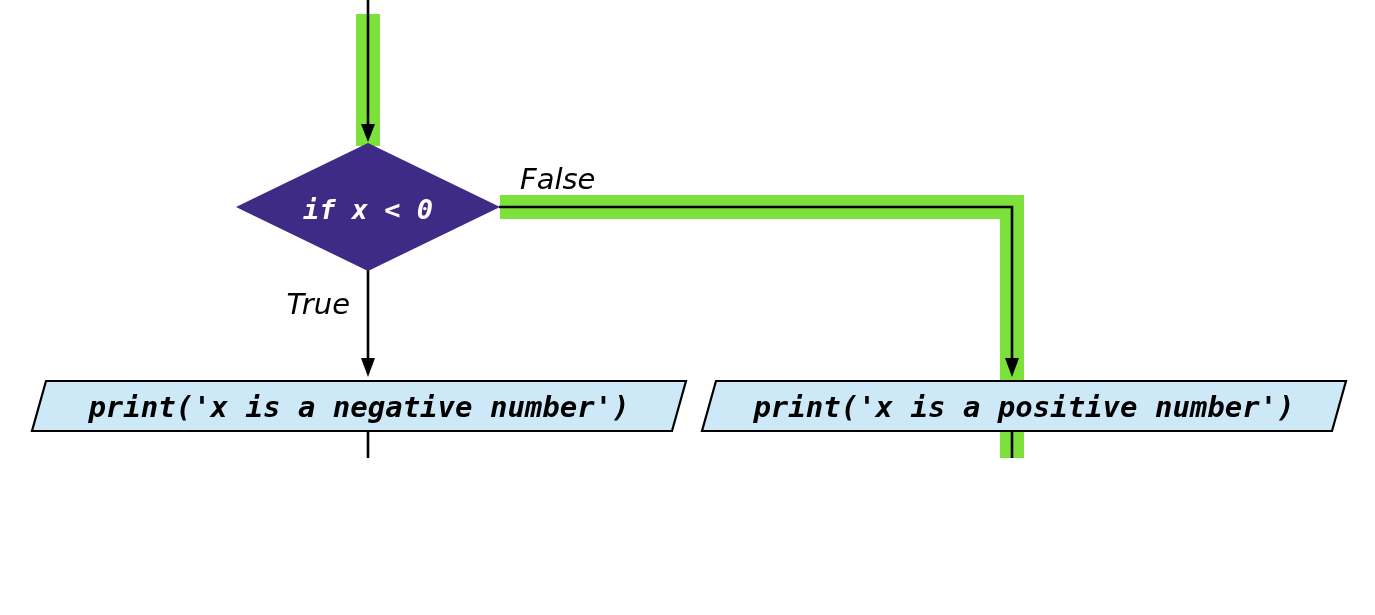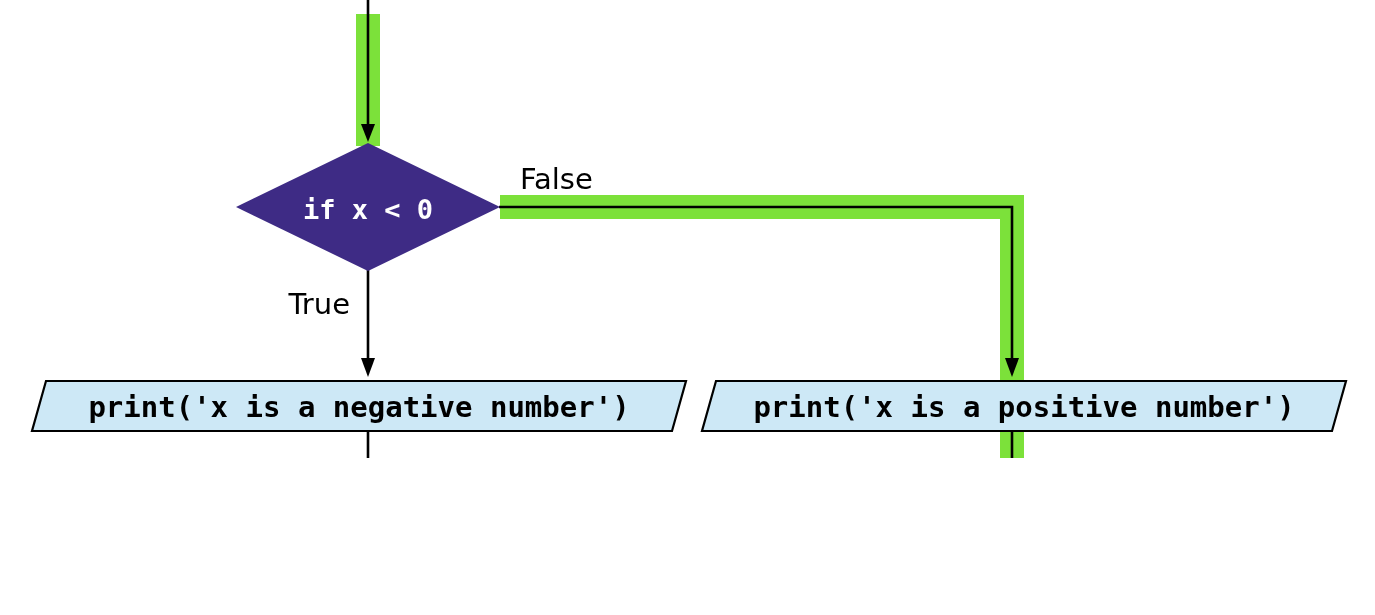--- a/index.html
+++ b/index.html
@@ -1,17 +1,17 @@
 <!DOCTYPE html>
 <html><head>
 <meta charset="utf-8">
 <style>
   html,body{margin:0;padding:0;background:#ffffff;}
   .stage{width:1375px;height:458px;position:relative;overflow:hidden;
-         font-family:"DejaVu Sans",sans-serif;}
+         font-family:"DejaVu Sans",sans-serif;font-style:italic;}
   svg{display:block;}
   .hl{fill:none;stroke-width:24;stroke-linecap:butt;stroke-linejoin:miter;}
   .ln{fill:none;stroke:#000000;stroke-width:2.6;}
   .ah{fill:#000000;stroke:none;}
   .io{stroke:#000000;stroke-width:2.2;}
   .cond{font-family:"DejaVu Sans Mono",monospace;font-weight:700;font-size:27px;
         fill:#ffffff;text-anchor:middle;dominant-baseline:central;}
   .code{font-family:"DejaVu Sans Mono",monospace;font-weight:700;font-size:29px;
         fill:#000000;text-anchor:middle;dominant-baseline:central;}
   .lbl{font-family:"DejaVu Sans",sans-serif;font-size:29px;fill:#000000;}

